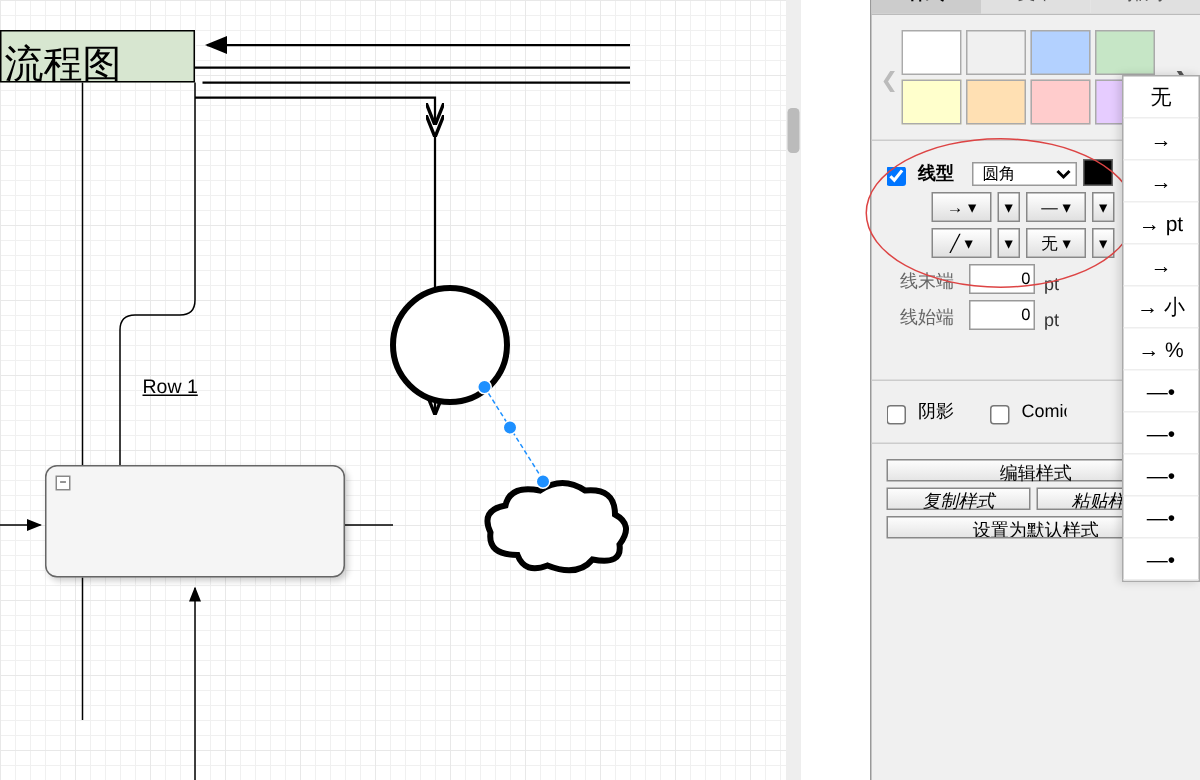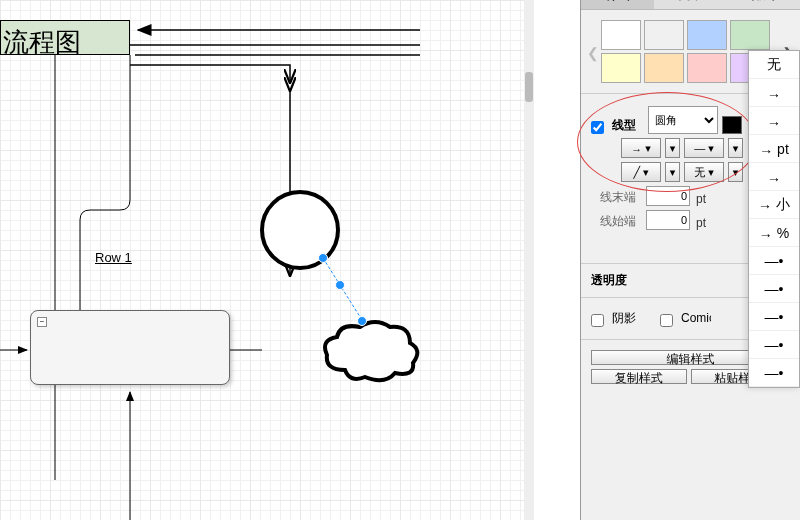--- a/index.html
+++ b/index.html
@@ -38,30 +38,30 @@
     .tab.active { background:#ccc; font-weight:bold; color:#000; }
     
     .swatches { padding:10px 20px; display:grid; grid-template-columns:repeat(4,40px); grid-template-rows:repeat(2,30px); gap:3px; position:relative; }
     .sw { border:1px solid #aaa; }
     .nav-arrow { position:absolute; top:35px; color:#bbb; font-size:14px; cursor:pointer; }
     
     .section { border-top:1px solid #ccc; padding:8px 10px; }
     .row { display:flex; align-items:flex-end; margin:4px 0; gap:4px; }
     .lbl { color:#666; min-width:45px; text-align:right; margin-right:6px; }
     .cb { margin-right:4px; }
-    .sel { border:1px solid #999; background:#fff; height:28px; font-size:11px; padding:0 2px; }
+    .sel { border:1px solid #999; background:#fff; height:16px; font-size:11px; padding:0 2px; }
     .numbox { width:44px; height:20px; border:1px solid #999; text-align:right; padding-right:2px; font-size:11px; }
     .unit { margin-left:2px; color:#333; }
     .colorbox { width:20px; height:18px; background:#000; border:1px solid #666; }
     .mini { width:40px; height:20px; border:1px solid #888; background:linear-gradient(#fff,#e0e0e0); display:inline-flex; align-items:center; justify-content:center; font-size:11px; }
     
     .ellipse-mark { position:absolute; border:1px solid #d44; border-radius:50%; pointer-events:none; }
     
     .btn { width:100%; height:15px; border:1px solid #888; background:linear-gradient(#fdfdfd,#e5e5e5); margin:2px 0; font-size:12px; }
-    .btn-half { width:48%; display:inline-block; }
+    .btn-half { width:48%; display:inline-block;font-style:italic; }
     
     .arrow-strip { position:absolute; left:748px; top:50px; width:52px; background:#fff; border:1px solid #aaa; box-shadow:-2px 0 6px rgba(0,0,0,0.15); }
     .strip-item { height:28px; display:flex; align-items:center; justify-content:center; border-bottom:1px solid #eee; font-size:14px; }
     
     .truncate { white-space:nowrap; overflow:hidden; }
   </style>
 </head>
 <body>
 
 <div class="canvas">
@@ -163,39 +163,37 @@
     <div class="row">
       <span class="lbl">线始端</span>
       <input class="numbox" value="0" style="">
       <span class="unit">pt</span>
     </div>
     <div class="row">
         <span class="lbl" style="margin-left:auto">间距</span>
       </div>
   </div>
 
-  <div class="section">
-    <b>透明度</b>
-  </div>
 
   <div class="section">
     <div class="row">
       <input type="checkbox" class="cb" style="">
       <span>阴影</span>
       <input type="checkbox" class="cb" style="margin-left: 20px;">
       <span class="truncate" style="width:30px">Comic风格</span>
     </div>
   </div>
 
   <div class="section">
     <button class="btn">编辑样式</button>
     <div style="display:flex;gap:4px">
       <button class="btn btn-half">复制样式</button>
       <button class="btn btn-half truncate">粘贴样式</button>
     </div>
+    <button class="btn truncate">设置为默认样式</button>
   </div>
 </div>
 
 <div class="arrow-strip">
   <div class="strip-item">无</div>
   <div class="strip-item">→</div>
   <div class="strip-item">→</div>
   <div class="strip-item">→ pt</div>
   <div class="strip-item">→</div>
   <div class="strip-item">→ 小</div>

